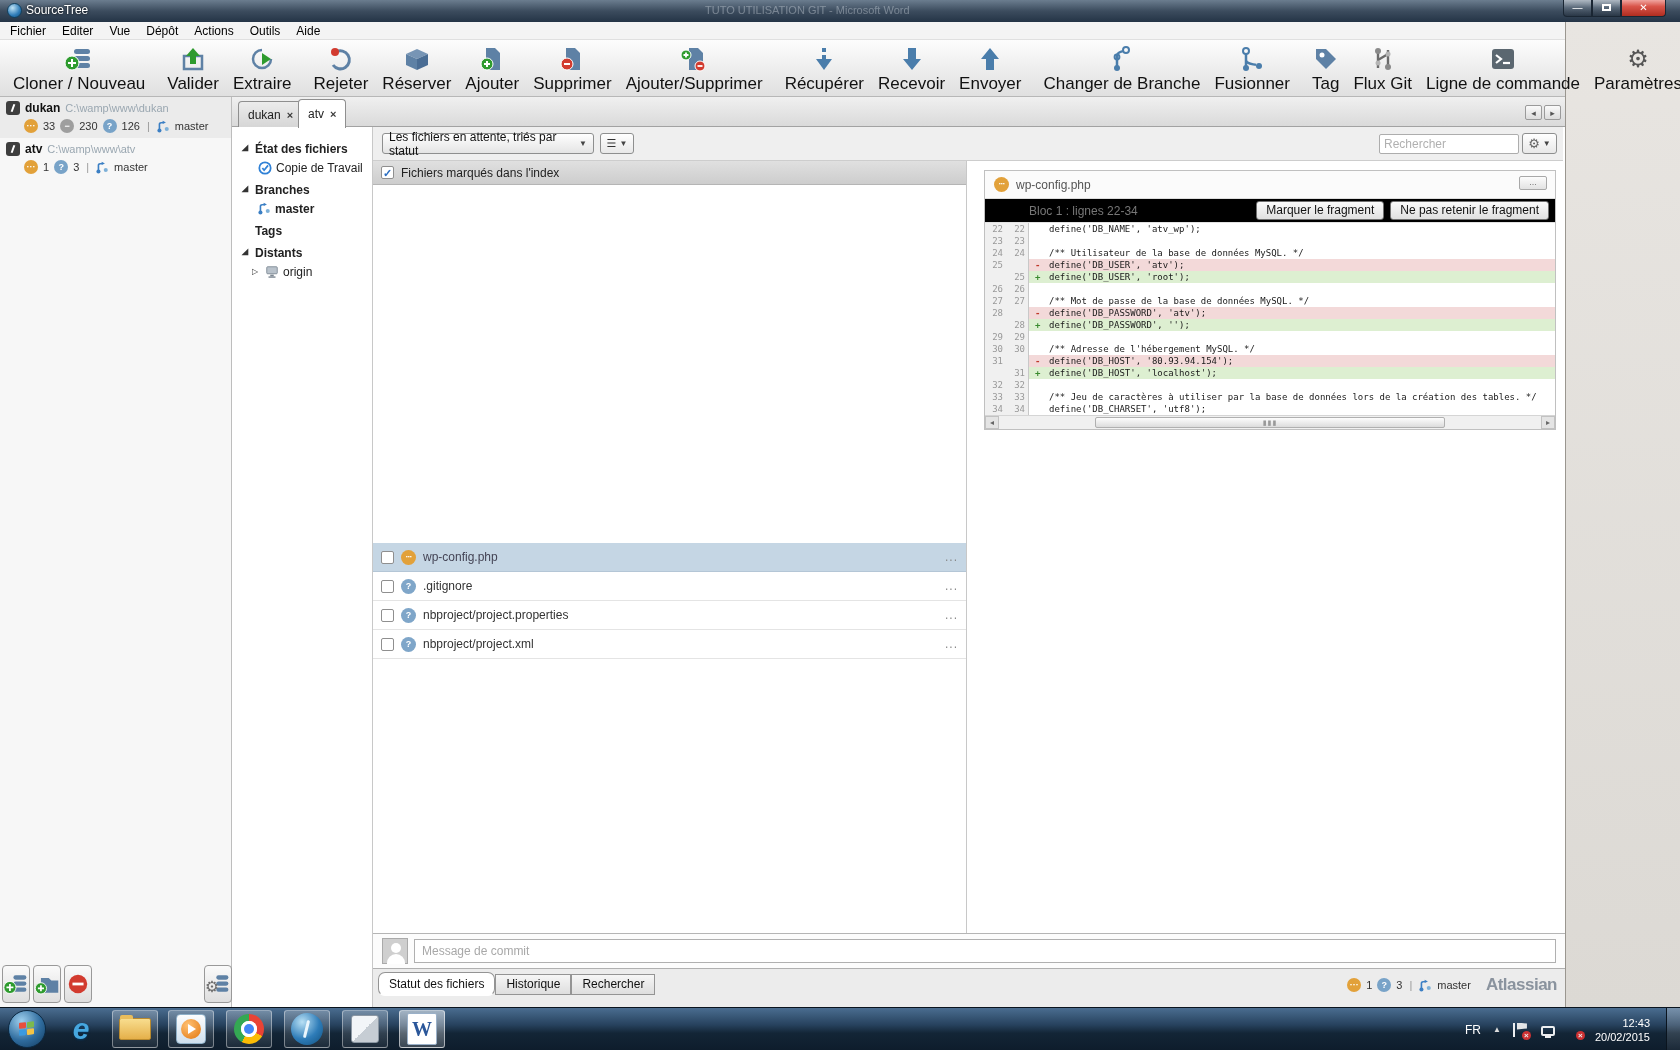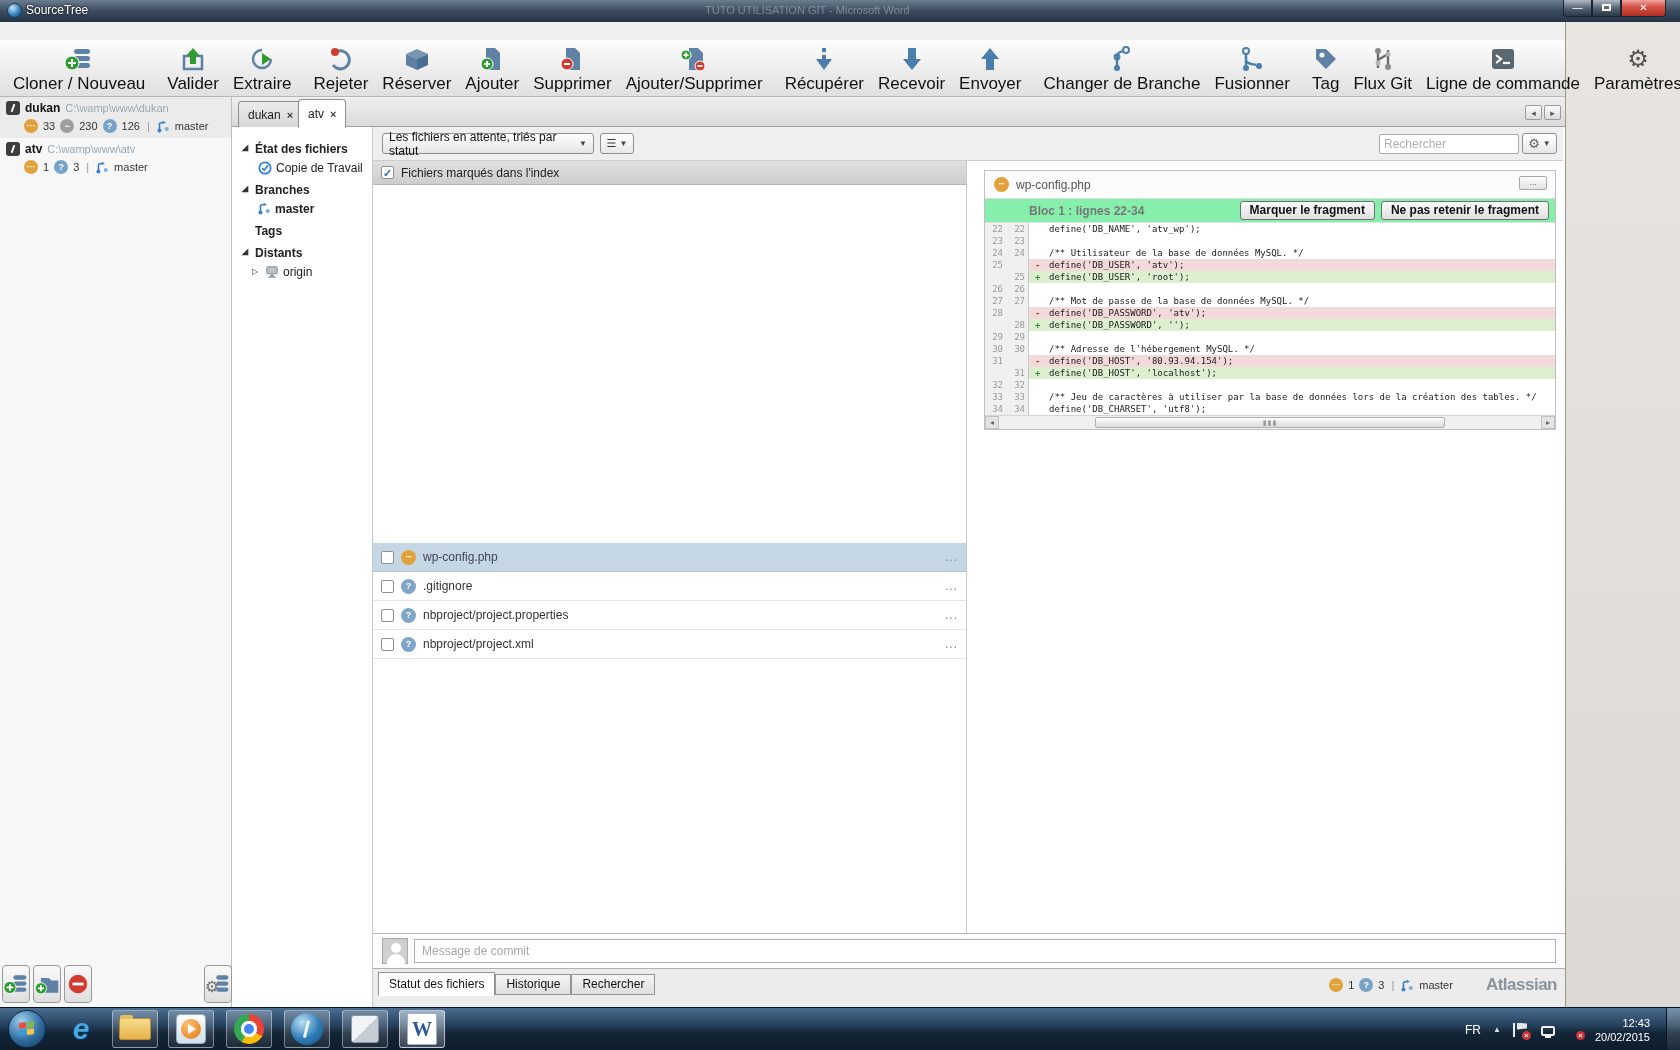--- a/index.html
+++ b/index.html
@@ -123,22 +123,22 @@
   .st-mod{background:#e2a13a;letter-spacing:-1px;}
   .st-q{background:#7fa6c9;}
 
   
   .diffzone{position:absolute;left:735px;right:0;top:34px;height:772px;background:#fff;}
   .diffbox{position:absolute;left:17px;right:9px;top:9px;border:1px solid #c0c0c0;background:#fff;}
   .dhead{height:28px;display:flex;align-items:center;gap:7px;padding-left:9px;background:#fbfbfb;
     border-bottom:1px solid #ddd;font-size:12px;color:#555;position:relative;}
   .minibtn{position:absolute;right:8px;top:5px;width:28px;height:14px;border:1px solid #a8a8a8;border-radius:2px;
     background:linear-gradient(#fcfcfc,#e2e2e2);font-size:9px;color:#777;text-align:center;line-height:11px;}
-  .hunkbar{height:24px;display:flex;align-items:center;background:#86efac;border-bottom:1px solid #e2e2e2;
-    font-size:12px;color:#777;padding-left:44px;position:relative;font-weight:bold;}
+  .hunkbar{height:24px;display:flex;align-items:center;background:#000000;border-bottom:1px solid #e2e2e2;
+    font-size:12px;color:#777;padding-left:44px;position:relative;}
   .hunkbtns{position:absolute;right:6px;top:2px;display:flex;gap:6px;}
   .hbtn{height:19px;border:1px solid #707070;border-radius:3px;background:linear-gradient(#fafafa,#e0e0e0);
     font-size:12px;color:#111;padding:0 9px;line-height:17px;}
   .dlines{font-family:"DejaVu Sans Mono",monospace;font-size:9px;}
   .dl{display:flex;height:12px;line-height:12px;}
   .dl .ln{width:21px;text-align:right;padding-right:3px;background:#f0f0f0;color:#999;flex:none;}
   .dl .ln.n2{border-right:1px solid #c8c8c8;width:23px;}
   .dl .code{flex:1;display:flex;white-space:pre;overflow:hidden;color:#1a1a1a;}
   .dl .sign{width:20px;padding-left:6px;flex:none;}
   .dl.del .code{background:#f3d9d9;} .dl.del .sign{color:#c0392b;font-weight:bold;}
@@ -156,23 +156,23 @@
   .avatar:before{content:"";position:absolute;left:8px;top:4px;width:10px;height:10px;border-radius:50%;background:#fff;}
   .avatar:after{content:"";position:absolute;left:4px;top:15px;width:18px;height:10px;border-radius:9px 9px 0 0;background:#fff;}
   .commitinput{flex:1;height:24px;border:1px solid #b0b0b0;background:#fff;font-size:12px;color:#333;
     padding:0 7px;font-family:"Liberation Sans",sans-serif;outline:none;}
   .commitinput::placeholder{color:#a8a8a8;}
 
   .bottombar{position:absolute;left:141px;right:0;top:841px;bottom:0;background:#ececec;border-top:1px solid #b0b0b0;}
   .btabs{position:absolute;left:5px;top:3px;display:flex;}
   .btab{height:21px;border:1px solid #949494;background:linear-gradient(#f6f6f6,#dedede);
     font-size:12px;color:#111;padding:2px 10px 0;margin-top:2px;}
-  .btab.active{background:#fff;margin-top:0;height:24px;border-bottom:1px solid #fff;padding-top:4px;}
+  .btab.active{background:#fff;margin-top:0;height:24px;border-bottom:1px solid #fff;padding-top:4px;border-radius:7px;}
   .bstatus{position:absolute;right:8px;top:6px;display:flex;align-items:center;gap:5px;font-size:11px;color:#333;}
-  .atlassian{font-size:17px;font-weight:bold;color:#8a939e;letter-spacing:-.5px;margin-left:28px;}
+  .atlassian{font-size:17px;font-weight:bold;color:#8a939e;letter-spacing:-.5px;margin-left:10px;}
 
   
   .taskbar{position:absolute;left:0;top:1007px;width:1680px;height:43px;
     background:linear-gradient(#4a6d90,#27425e 40%,#132536 60%,#1c3platform);
     background:linear-gradient(#4a6d90,#27425e 40%,#132536 60%,#0e1d2c);border-top:1px solid #0a141e;}
   .orb{position:absolute;left:8px;top:2px;width:38px;height:38px;border-radius:50%;
     background:radial-gradient(circle at 35% 28%,#9fd0ee,#2f6c9e 55%,#123a5e);border:1px solid #0c2a44;
     display:flex;align-items:center;justify-content:center;}
   .flag{width:16px;height:14px;display:grid;grid-template-columns:7px 7px;grid-template-rows:6px 6px;gap:1px;transform:skewY(-6deg);}
   .flag span{border-radius:1px;}
@@ -221,20 +221,29 @@
     <span class="wbtn">—</span>
     <span class="wbtn"><span class="maxrect"></span></span>
     <span class="wbtn close">✕</span>
   </div>
 </div>
 
 <div class="bgwin"></div>
 
 <div class="window">
 
+  <div class="menubar">
+    <span>Fichier</span>
+    <span>Editer</span>
+    <span>Vue</span>
+    <span>Dépôt</span>
+    <span>Actions</span>
+    <span>Outils</span>
+    <span>Aide</span>
+  </div>
 
   <div class="toolbar">
     <div class="tbtn">
       <span class="ticon">
         <svg width="30" height="26" viewBox="0 0 30 26">
             <g fill="#5e81a5">
               <rect x="10" y="3" width="16" height="5" rx="2.5"></rect>
               <rect x="10" y="10" width="16" height="5" rx="2.5"></rect>
               <rect x="10" y="17" width="16" height="5" rx="2.5"></rect>
             </g>

